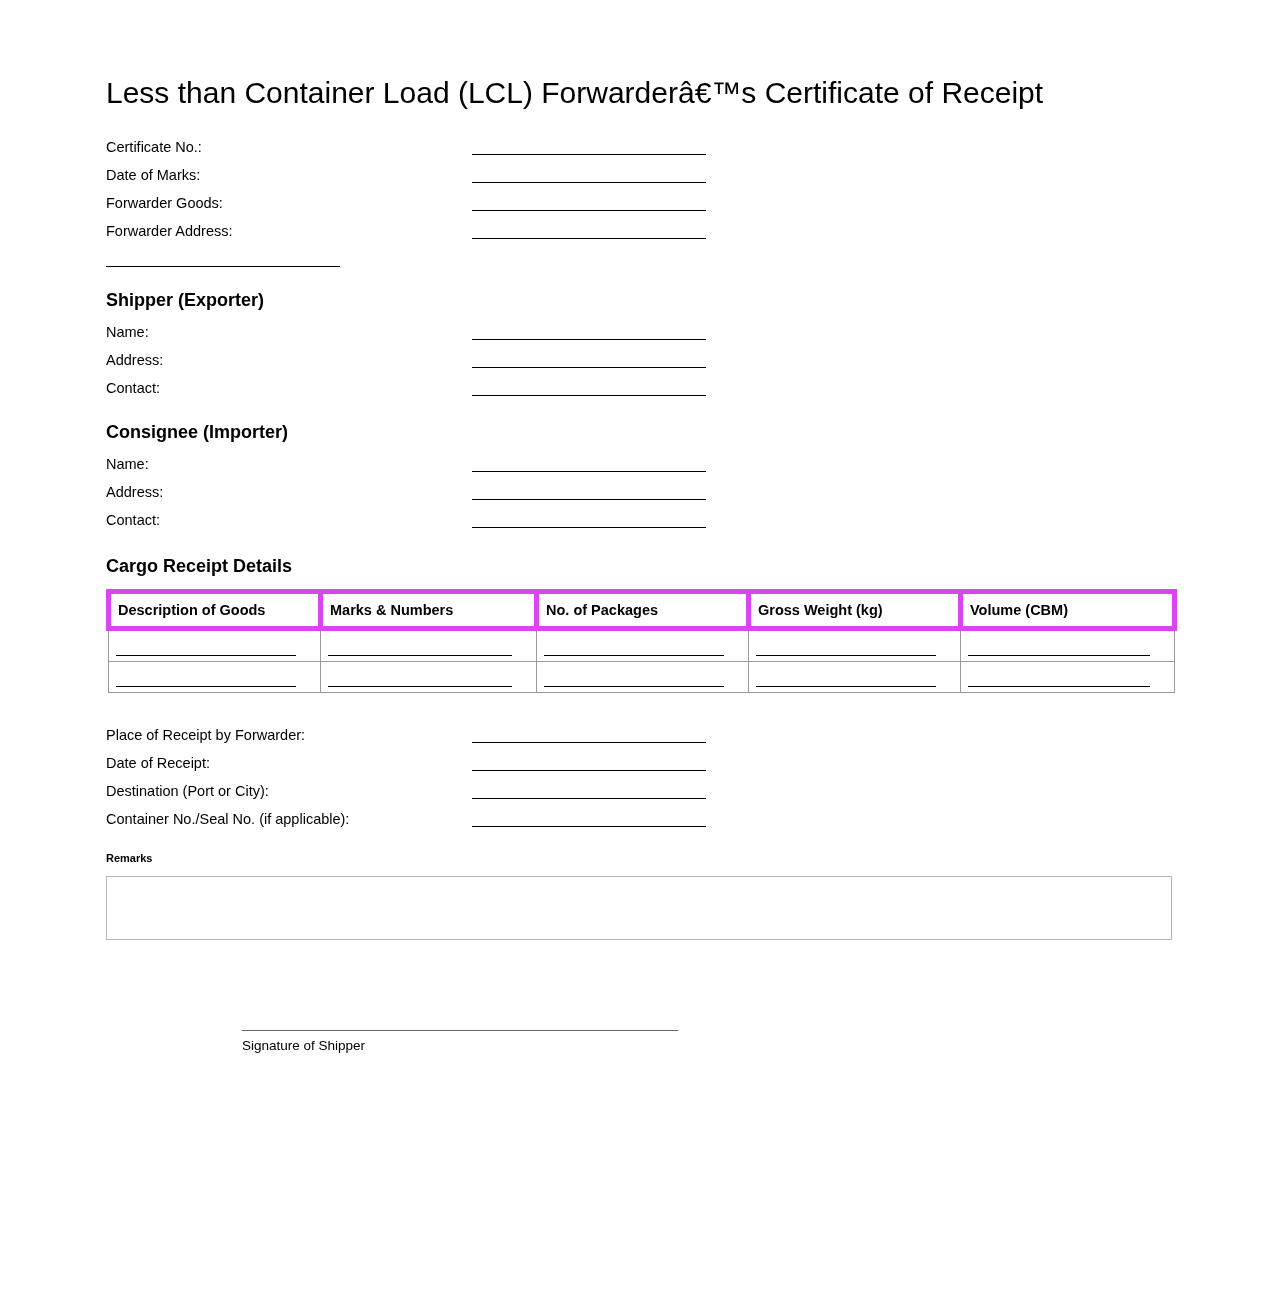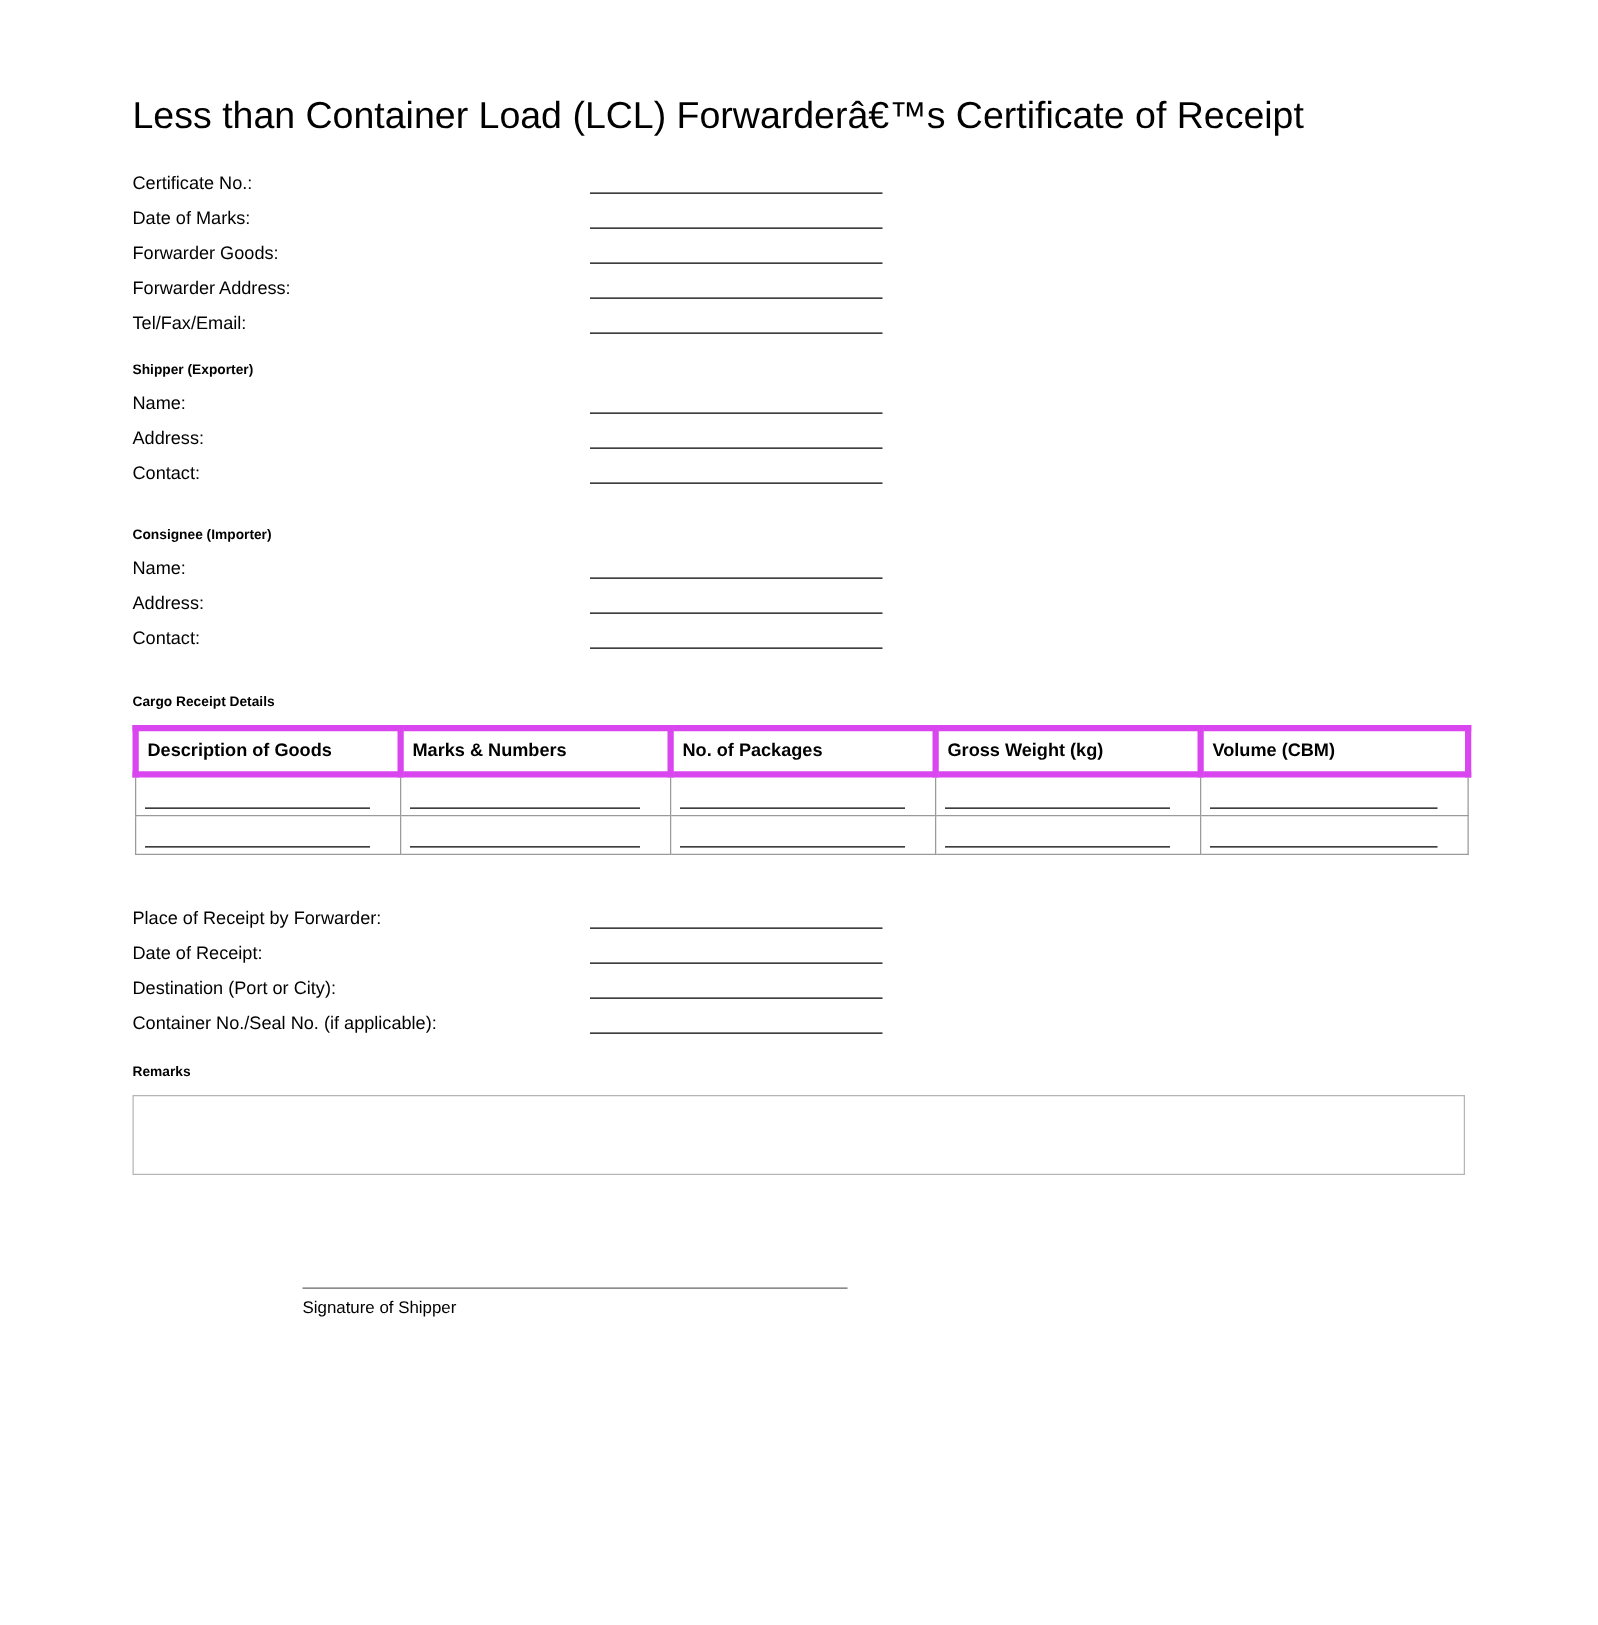--- a/index.html
+++ b/index.html
@@ -45,21 +45,21 @@
     flex: 0 0 366px;
     padding-bottom: 2px;
   }
   .field-line {
     width: 234px;
     border-bottom: 1px solid #000;
     height: 16px;
     margin-bottom: 3px;
   }
   .section-head {
-    font-size: 11px;
+    font-size: 18px;
     font-weight: bold;
     margin-top: 20px;
     margin-bottom: 4px;
   }
   .block {
     position: absolute;
     left: 0;
   }
   
   table.cargo {
@@ -124,21 +124,20 @@
     </div>
     <div class="field-row">
       <div class="field-label">Forwarder Goods:</div>
       <div class="field-line"></div>
     </div>
     <div class="field-row">
       <div class="field-label">Forwarder Address:</div>
       <div class="field-line"></div>
     </div>
     <div class="field-row">
-      <div class="field-label">Tel/Fax/Email:</div>
       <div class="field-line"></div>
     </div>
   </div>
 
   <div class="block" style="top:290px;">
     <div class="section-head" style="margin-top:0;">Shipper (Exporter)</div>
     <div class="field-row">
       <div class="field-label">Name:</div>
       <div class="field-line"></div>
     </div>

